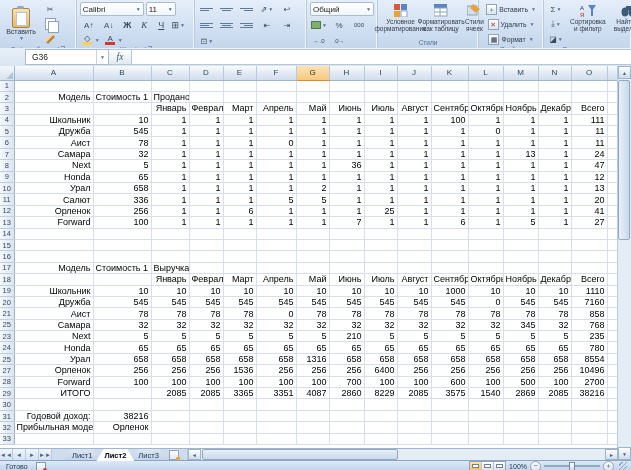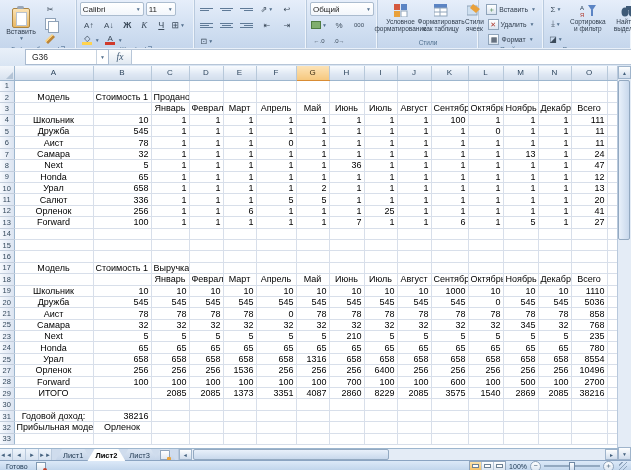--- a/index.html
+++ b/index.html
@@ -76,21 +76,21 @@
         font-size:8.5px;color:#222;display:flex;align-items:center;padding-left:3px;}
   .fbar-collapse{width:11px;height:14px;margin:0 1px;display:flex;align-items:center;justify-content:center;}
   .chev{width:5px;height:5px;border-right:1px solid #53708e;border-bottom:1px solid #53708e;
         transform:rotate(45deg);margin-top:-2px;}
   
   .sheet{position:absolute;left:0;top:66px;width:618px;height:382px;overflow:hidden;background:#fff;}
   table.grid{border-collapse:collapse;table-layout:fixed;width:618px;}
   td,th{margin:0;}
   .cell{border-right:1px solid #d8dfea;border-bottom:1px solid #d8dfea;font-size:9px;color:#000;
         padding:0 2px;white-space:nowrap;overflow:hidden;font-weight:normal;}
-  .ar{text-align:right;} .al{text-align:center;margin-top:40px;}
+  .ar{text-align:right;} .al{text-align:right;margin-top:40px;}
   .rh{background:linear-gradient(90deg,#f6f9fd,#dbe4f1);border-right:1px solid #9db6ce;
       border-bottom:1px solid #c3cedd;font-size:7.5px;color:#34495c;text-align:center;
       font-weight:normal;padding:0;}
   .ch{background:linear-gradient(#f8fbfe,#dee7f3 60%,#d3deec);border-right:1px solid #b7c8da;
       border-bottom:1px solid #9db6ce;font-size:8px;color:#2d455d;font-weight:normal;
       text-align:center;padding:0;}
   .ch.sel{background:linear-gradient(#fce3b7,#f6c87e);border-bottom:1px solid #d98c34;color:#3c2c12;}
   th.gutter{background:linear-gradient(#f2f6fb,#d8e2ef);border-right:1px solid #9db6ce;
       border-bottom:1px solid #9db6ce;position:relative;}
   th.gutter .tri{position:absolute;right:1px;bottom:1px;width:0;height:0;
@@ -848,21 +848,21 @@
             <td class="cell ar">545</td>
             <td class="cell ar">545</td>
             <td class="cell ar">545</td>
             <td class="cell ar">545</td>
             <td class="cell ar">545</td>
             <td class="cell ar">545</td>
             <td class="cell ar">545</td>
             <td class="cell ar">0</td>
             <td class="cell ar">545</td>
             <td class="cell ar">545</td>
-            <td class="cell ar">5036</td>
+            <td class="cell ar">7160</td>
             <td class="cell"></td>
           </tr>
           <tr style="height:11.4px">
             <td class="rh">21</td>
             <td class="cell al">Аист</td>
             <td class="cell ar">78</td>
             <td class="cell ar">78</td>
             <td class="cell ar">78</td>
             <td class="cell ar">78</td>
             <td class="cell ar">0</td>
@@ -990,21 +990,21 @@
             <td class="cell ar">100</td>
             <td class="cell ar">2700</td>
             <td class="cell"></td>
           </tr>
           <tr style="height:11.4px">
             <td class="rh">29</td>
             <td class="cell al">ИТОГО</td>
             <td class="cell "></td>
             <td class="cell ar">2085</td>
             <td class="cell ar">2085</td>
-            <td class="cell ar">1373</td>
+            <td class="cell ar">3365</td>
             <td class="cell ar">3351</td>
             <td class="cell ar">4087</td>
             <td class="cell ar">2860</td>
             <td class="cell ar">8229</td>
             <td class="cell ar">2085</td>
             <td class="cell ar">3575</td>
             <td class="cell ar">1540</td>
             <td class="cell ar">2869</td>
             <td class="cell ar">2085</td>
             <td class="cell ar">38216</td>
@@ -1094,21 +1094,21 @@
     <div class="sb-btn">▲</div>
     <div class="v-thumb"></div>
     <div class="sb-btn down">▼</div>
   </div>
 
   <div class="tabbar">
     <div class="navbtn">◄◄</div>
     <div class="navbtn">◄</div>
     <div class="navbtn">►</div>
     <div class="navbtn">►►</div>
-    <div class="tab" style="margin-left:3px">
+    <div class="tab" style="margin-left:12px">
         <span>Лист1</span>
       </div>
     <div class="tab active">
         <span>Лист2</span>
       </div>
     <div class="tab">
         <span>Лист3</span>
       </div>
     <div class="tab insert">
         <span class="ins-ic"></span>

